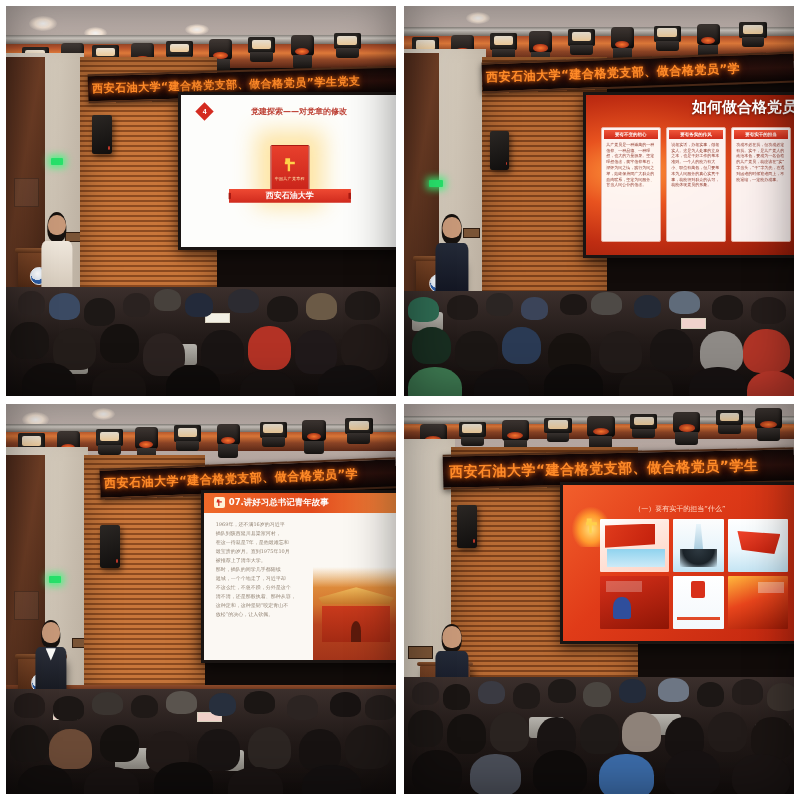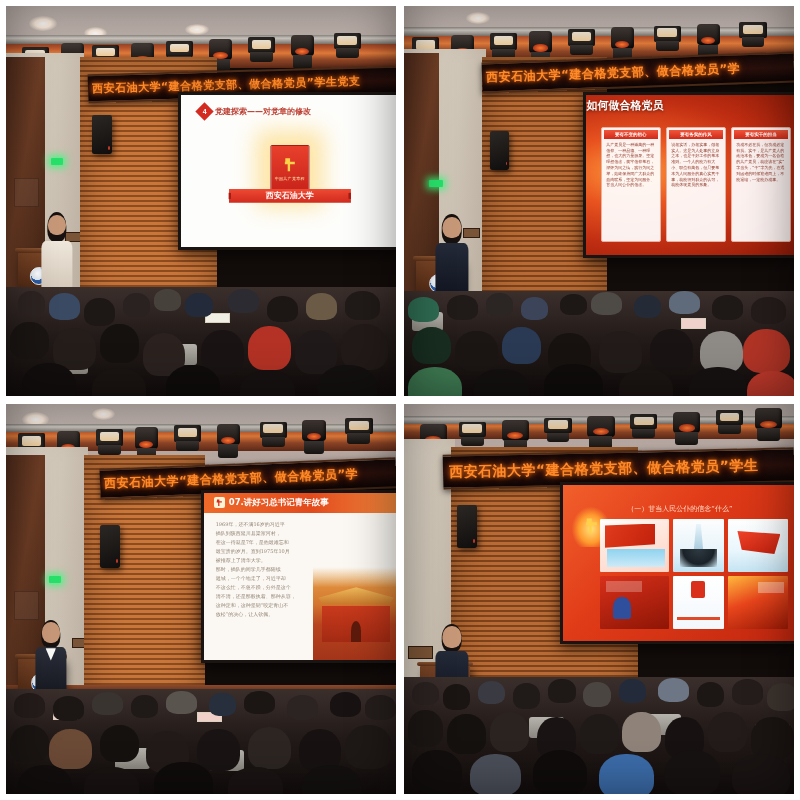--- a/index.html
+++ b/index.html
@@ -72,43 +72,43 @@
   .screen{position:absolute;border:3px solid #1a1513;box-shadow:0 4px 14px rgba(0,0,0,.65);
     overflow:hidden;background:#fff;}
 
   
   .slideA{width:100%;height:100%;background:#fdfdfb;position:relative;}
   .slideA .sA-title{position:absolute;left:8%;top:7%;display:flex;align-items:center;gap:4px;}
   .diamond{width:13px;height:13px;background:#d42b20;transform:rotate(45deg);
     display:flex;align-items:center;justify-content:center;}
   .diamond i{transform:rotate(-45deg);color:#fff;font-size:7px;font-style:normal;font-weight:700;}
   .sA-title .t{color:#b5281c;font-size:8px;font-weight:700;opacity:.88;
-    font-family:"DejaVu Sans",sans-serif;}
+    font-family:"DejaVu Sans",sans-serif;margin-left:36px;}
   .book{position:absolute;left:50%;top:33%;transform:translateX(-50%);
     width:17%;height:30%;background:linear-gradient(180deg,#e8402c,#c8231a);
     border:1px solid #a81a12;border-radius:1px;
     box-shadow:0 0 22px 14px rgba(255,200,60,.45);
     display:flex;flex-direction:column;align-items:center;justify-content:center;gap:3px;}
   .emblem{width:40%;height:34%;background:#ffd24a;
     clip-path:polygon(20% 8%,52% 8%,52% 30%,84% 30%,84% 46%,52% 46%,52% 92%,36% 92%,36% 46%,16% 46%,16% 30%,20% 30%);}
   .book .bk-t{color:#ffe9b0;font-size:4px;letter-spacing:.3px;font-family:"DejaVu Sans",sans-serif;}
   .ribbon{position:absolute;left:22%;top:62%;width:56%;height:9%;
     background:linear-gradient(180deg,#ef4a33,#cf2a1d);display:flex;align-items:center;justify-content:center;
     color:#fff;font-size:8px;font-weight:700;font-family:"DejaVu Sans",sans-serif;
     clip-path:polygon(0 0,100% 0,100% 100%,0 100%);}
   .ribbon:before,.ribbon:after{content:"";position:absolute;top:18%;width:9%;height:64%;
     background:#a81a12;}
   .ribbon:before{left:-7%;clip-path:polygon(0 0,100% 18%,100% 82%,0 100%);}
   .ribbon:after{right:-7%;clip-path:polygon(0 18%,100% 0,100% 100%,0 82%);}
 
   
   .slideB{width:100%;height:100%;position:relative;
     background:radial-gradient(ellipse at 22% 48%,#ff9a3c 0%,#e8531f 30%,#bf2d12 62%,#8c1a08 100%);}
-  .slideB .sB-title{position:absolute;left:0;top:2%;width:100%;text-align:left;color:#fff;
-    font-size:11px;font-weight:700;font-family:"DejaVu Sans",sans-serif;
+  .slideB .sB-title{position:absolute;left:0;top:2%;width:100%;text-align:right;color:#fff;
+    font-size:15px;font-weight:700;font-family:"DejaVu Sans",sans-serif;
     text-shadow:0 1px 3px rgba(0,0,0,.5);}
   .cols{position:absolute;left:7%;top:20%;width:90%;height:72%;display:flex;gap:3%;}
   .col{flex:1;background:rgba(255,255,255,.93);border:1px solid #e8b1a2;border-radius:2px;
     padding:2px;box-sizing:border-box;}
   .col .ch{background:linear-gradient(180deg,#f0563a,#cf2a1a);color:#fff;font-size:4.5px;
     text-align:center;padding:2px 0;font-family:"DejaVu Sans",sans-serif;font-weight:700;}
   .col .cb{padding:3px 2px;}
   .col .cb p{margin:0;color:#8c3326;font-size:4px;line-height:1.45;
     font-family:"DejaVu Sans",sans-serif;}
 
@@ -530,21 +530,21 @@
 
     <div class="banner" style="left:10%;top:12%;width:90%;height:8%;transform:rotate(-1.2deg);">
       <span style="font-size:14px;padding-left:6px;">西安石油大学“建合格党支部、做合格党员”学生</span>
     </div>
 
     <div class="screen" style="left:40%;top:20%;width:60%;height:40%;">
       <div class="slideD">
         <div class="torch">
             <i></i>
           </div>
-        <div class="dst">（一）甘当人民公仆的信念“什么”</div>
+        <div class="dst">（一）要有实干的担当“什么”</div>
         <div class="pics">
           <div class="pic p-flag"></div>
           <div class="pic p-light"></div>
           <div class="pic p-ship"></div>
           <div class="pic p-cart"></div>
           <div class="pic p-kids"></div>
           <div class="pic p-dream"></div>
         </div>
       </div>
     </div>

